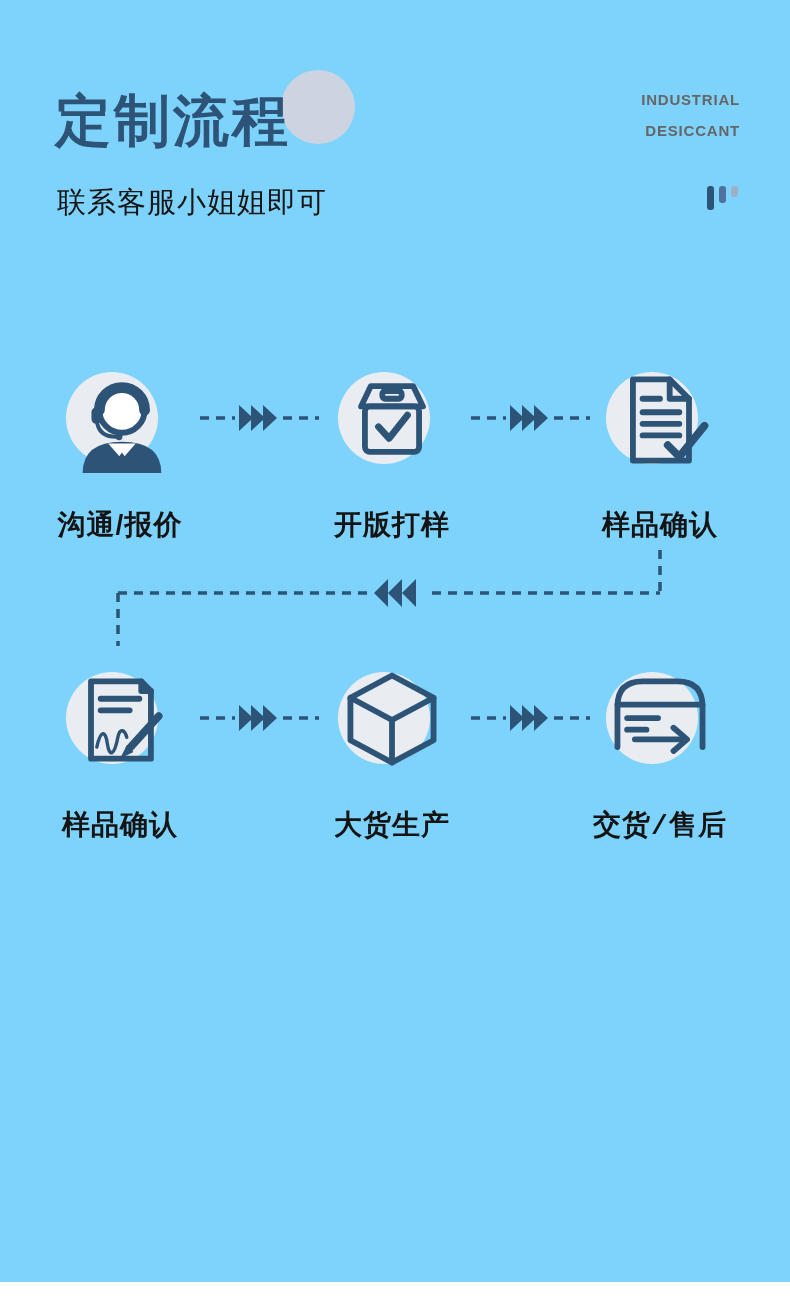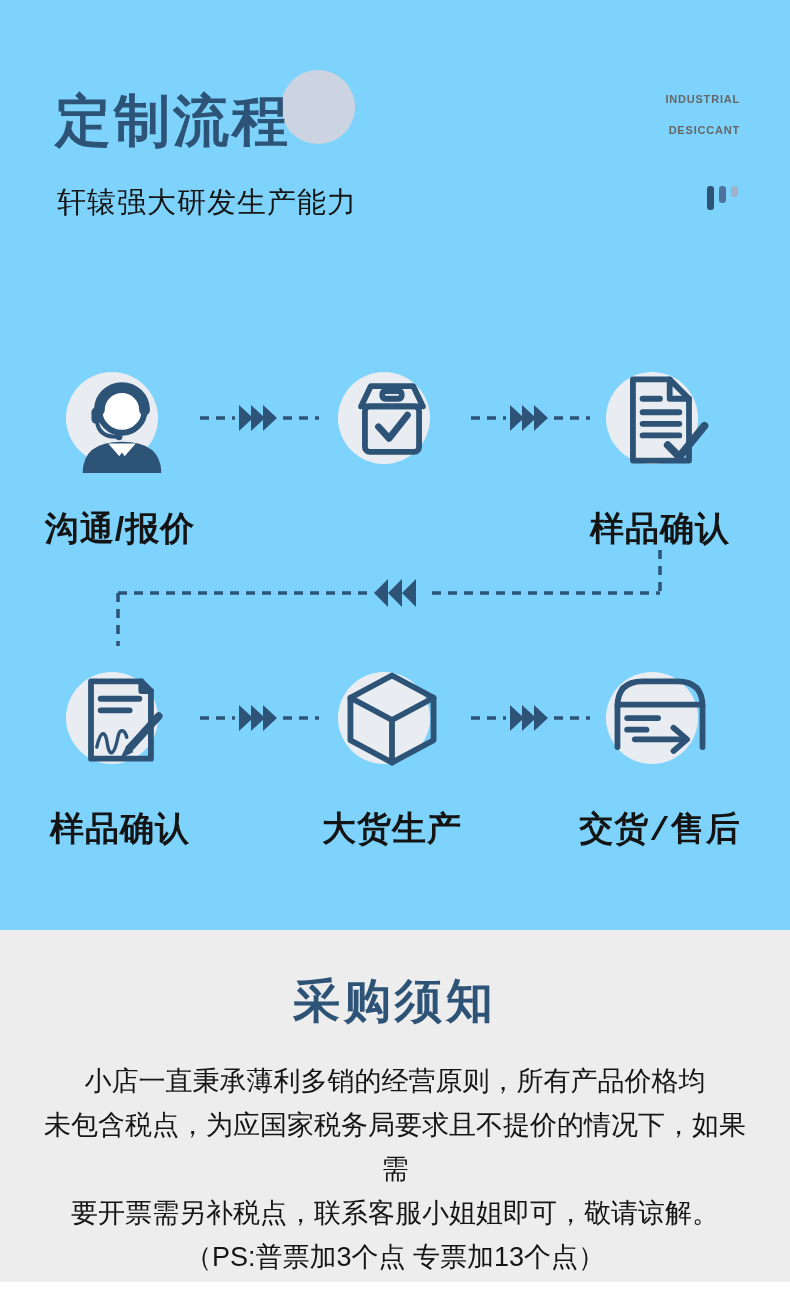--- a/index.html
+++ b/index.html
@@ -5,36 +5,36 @@
   * { margin:0; padding:0; box-sizing:border-box; }
   body { font-family:"Liberation Sans","DejaVu Sans",sans-serif; background:#fff; }
   .page { position:relative; width:790px; height:1282px; background:#7dd3fc; overflow:hidden; }
 
   
   .title-circle { position:absolute; left:281px; top:70px; width:74px; height:74px;
                   border-radius:50%; background:#ccd4e1; z-index:1; }
   .page-title { position:absolute; left:55px; top:84px; z-index:2; font-size:56px;
                 font-weight:900; letter-spacing:3px; color:#2d5377; }
   .brand { position:absolute; right:50px; top:84px; text-align:right; color:#666;
-           font-size:11px; font-weight:700; letter-spacing:0.8px; line-height:31px;margin-left:40px; }
+           font-size:15px; font-weight:700; letter-spacing:0.8px; line-height:31px;margin-left:40px; }
   .subtitle { position:absolute; left:57px; top:178px; font-size:29px; color:#151515;
               line-height:49px; letter-spacing:1px; }
   .bars { position:absolute; right:52px; top:186px; display:flex; gap:5px; align-items:flex-start; }
   .bars i { display:block; width:7px; border-radius:3px; }
   .bars i.b1 { height:24px; background:#2d5377; }
   .bars i.b2 { height:17px; background:#4f729c; }
   .bars i.b3 { height:11px; background:#9db1c9; }
 
   
   .step { position:absolute; width:220px; text-align:center; }
   .icon-wrap { position:relative; height:140px; display:flex; align-items:center; justify-content:center; }
   .icon-circle { position:absolute; width:92px; height:92px; border-radius:50%;
                  background:#e9edf2; left:calc(50% - 54px); top:22px; }
   .icon-wrap svg { position:relative; z-index:1; }
-  .step-label { margin-top:16px; font-size:34px; font-weight:700; color:#141414; letter-spacing:1px; }
+  .step-label { margin-top:16px; font-size:28px; font-weight:700; color:#141414; letter-spacing:1px; }
 
   .row1 { top:350px; } .row2 { top:650px; }
   .c1 { left:10px; } .c2 { left:282px; } .c3 { left:550px;font-family:Liberation Mono, monospace; }
 
   .arrow { position:absolute; width:125px; height:44px; }
   .a1 { left:197px; } .a2 { left:468px; }
   .ar1 { top:396px; } .ar2 { top:696px; }
 
   .connector { position:absolute; left:0; top:548px; }
 
@@ -53,21 +53,21 @@
 
 <div class="page">
 
   <div class="title-circle"></div>
   <h1 class="page-title">定制流程</h1>
   <div class="brand">
     <div>INDUSTRIAL</div>
     <div>DESICCANT</div>
   </div>
   <div class="subtitle">
-    <div>轩辕强大研发生产能力</div>
+    <div>联系客服小姐姐即可</div>
   </div>
   <div class="bars">
     <i class="b1"></i>
       <i class="b2"></i>
       <i class="b3"></i>
   </div>
 
   <div class="step row1 c1">
     <div class="icon-wrap">
       <div class="icon-circle"></div>
@@ -88,20 +88,21 @@
   <div class="step row1 c2">
     <div class="icon-wrap">
       <div class="icon-circle"></div>
       <svg width="116" height="116" viewBox="0 0 120 120" fill="none" stroke="#2d5377" stroke-width="6" stroke-linecap="round" stroke-linejoin="round">
         <path d="M28 46 L38 25 H82 L92 46 Z"></path>
         <rect x="50" y="30" width="20" height="8" rx="3"></rect>
         <rect x="32" y="46" width="56" height="47" rx="5"></rect>
         <path d="M46 67 L57 79 L76 55" stroke-width="7"></path>
       </svg>
     </div>
+    <div class="step-label">开版打样</div>
   </div>
 
   <div class="step row1 c3">
     <div class="icon-wrap">
       <div class="icon-circle"></div>
       <svg width="116" height="116" viewBox="0 0 120 120" fill="none" stroke="#2d5377" stroke-width="6" stroke-linecap="round" stroke-linejoin="round">
         <path d="M32 18 H70 L90 38 V102 H32 Z"></path>
         <path d="M70 18 V38 H90"></path>
         <line x1="42" y1="38" x2="60" y2="38"></line>
         <line x1="42" y1="52" x2="80" y2="52"></line>
@@ -189,25 +190,14 @@
     <line x1="86" y1="22" x2="122" y2="22" stroke="#2d5377" stroke-width="3.5" stroke-dasharray="9 7"></line>
   </svg>
   <svg class="arrow a2 ar2" viewBox="0 0 125 44">
     <line x1="3" y1="22" x2="38" y2="22" stroke="#2d5377" stroke-width="3.5" stroke-dasharray="9 7"></line>
     <polygon points="42,9 56,22 42,35" fill="#2d5377"></polygon>
     <polygon points="54,9 68,22 54,35" fill="#2d5377"></polygon>
     <polygon points="66,9 80,22 66,35" fill="#2d5377"></polygon>
     <line x1="86" y1="22" x2="122" y2="22" stroke="#2d5377" stroke-width="3.5" stroke-dasharray="9 7"></line>
   </svg>
 
-  <div class="notice">
-    <div class="notice-title">采购须知</div>
-    <div class="notice-body">
-      <div>小店一直秉承薄利多销的经营原则，所有产品价格均</div>
-      <div>未包含税点，为应国家税务局要求且不提价的情况下，如果需</div>
-      <div>要开票需另补税点，联系客服小姐姐即可，敬请谅解。</div>
-      <div>（PS:普票加3个点 专票加13个点）</div>
-    </div>
-    <div class="notice-rule"></div>
-    <div class="notice-footer">Notice</div>
-  </div>
 
 </div>
 
 </body></html>

